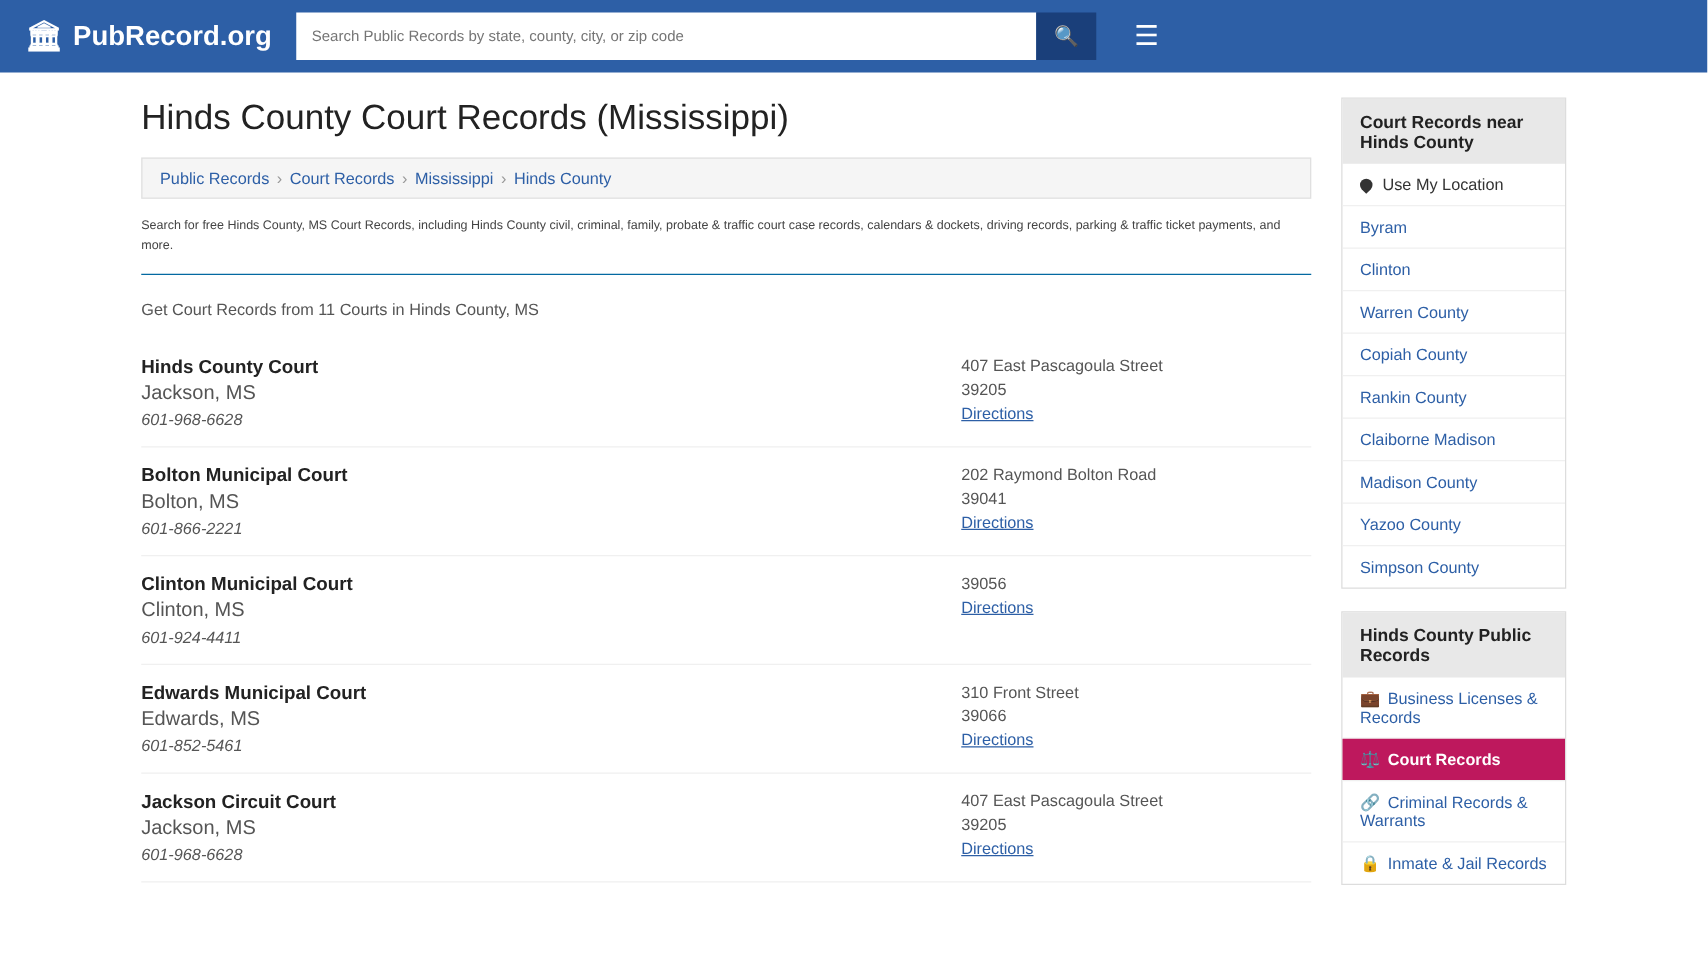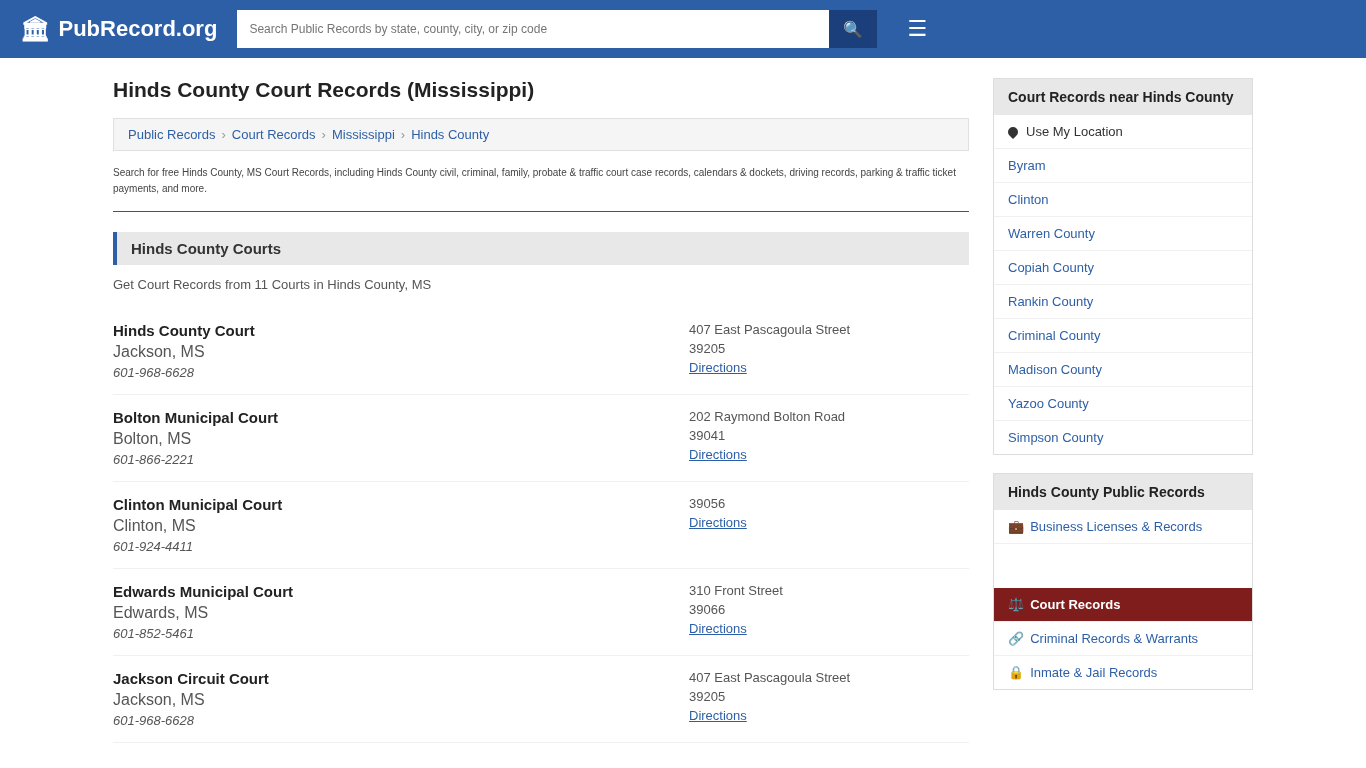--- a/index.html
+++ b/index.html
@@ -61,28 +61,28 @@
       max-width: 1180px;
       margin: 0 auto;
       padding: 20px 20px;
       display: flex;
       gap: 24px;
     }
     .content {
       flex: 1;
     }
     .sidebar {
-      width: 260px;
+      width: 180px;
       flex-shrink: 0;
     }
 
     
     .page-title {
-      font-size: 21px;
-      font-weight: bold;
+      font-size: 28px;
+      font-weight: normal;
       color: #222;
       margin-bottom: 16px;
     }
 
     
     .breadcrumb {
       background: #f5f5f5;
       border: 1px solid #e0e0e0;
       padding: 8px 14px;
       font-size: 13px;
@@ -207,24 +207,23 @@
       height: 10px;
       background: #333;
       border-radius: 50% 50% 50% 0;
       transform: rotate(-45deg);
       display: inline-block;
       flex-shrink: 0;
     }
 
     
     .sidebar-list li.active a {
-      background: #7f1d1d;
-      color: #fff;
-      font-weight: bold;
-      margin-top: 44px;
+      background: #be185d;
+      color: #fff;
+      font-weight: bold;
     }
     .sidebar-list li.active a .sidebar-item-icon {
       color: #fff;
     }
 
     .sidebar-item-icon {
       margin-right: 6px;
     }
   </style>
 </head>
@@ -255,21 +254,20 @@
       <span class="sep">›</span>
       <a href="#">Court Records</a>
       <span class="sep">›</span>
       <a href="#">Mississippi</a>
       <span class="sep">›</span>
       <a href="#">Hinds County</a>
     </nav>
 
     <p class="description">Search for free Hinds County, MS Court Records, including Hinds County civil, criminal, family, probate &amp; traffic court case records, calendars &amp; dockets, driving records, parking &amp; traffic ticket payments, and more.</p>
 
-    <div class="section-heading">Hinds County Courts</div>
 
     <p class="courts-count">Get Court Records from 11 Courts in Hinds County, MS</p>
 
     <div id="courts-list">
         <div class="court-entry">
       <div class="court-left">
         <div class="court-name">Hinds County Court</div>
         <div class="court-city">Jackson, MS</div>
         <div class="court-phone">601-968-6628</div>
       </div>
@@ -347,21 +345,21 @@
           <li>
             <a href="#">Warren County</a>
           </li>
           <li>
             <a href="#">Copiah County</a>
           </li>
           <li>
             <a href="#">Rankin County</a>
           </li>
           <li>
-            <a href="#">Criminal County</a>
+            <a href="#">Claiborne Madison</a>
           </li>
           <li>
             <a href="#">Madison County</a>
           </li>
           <li>
             <a href="#">Yazoo County</a>
           </li>
           <li>
             <a href="#">Simpson County</a>
           </li>

